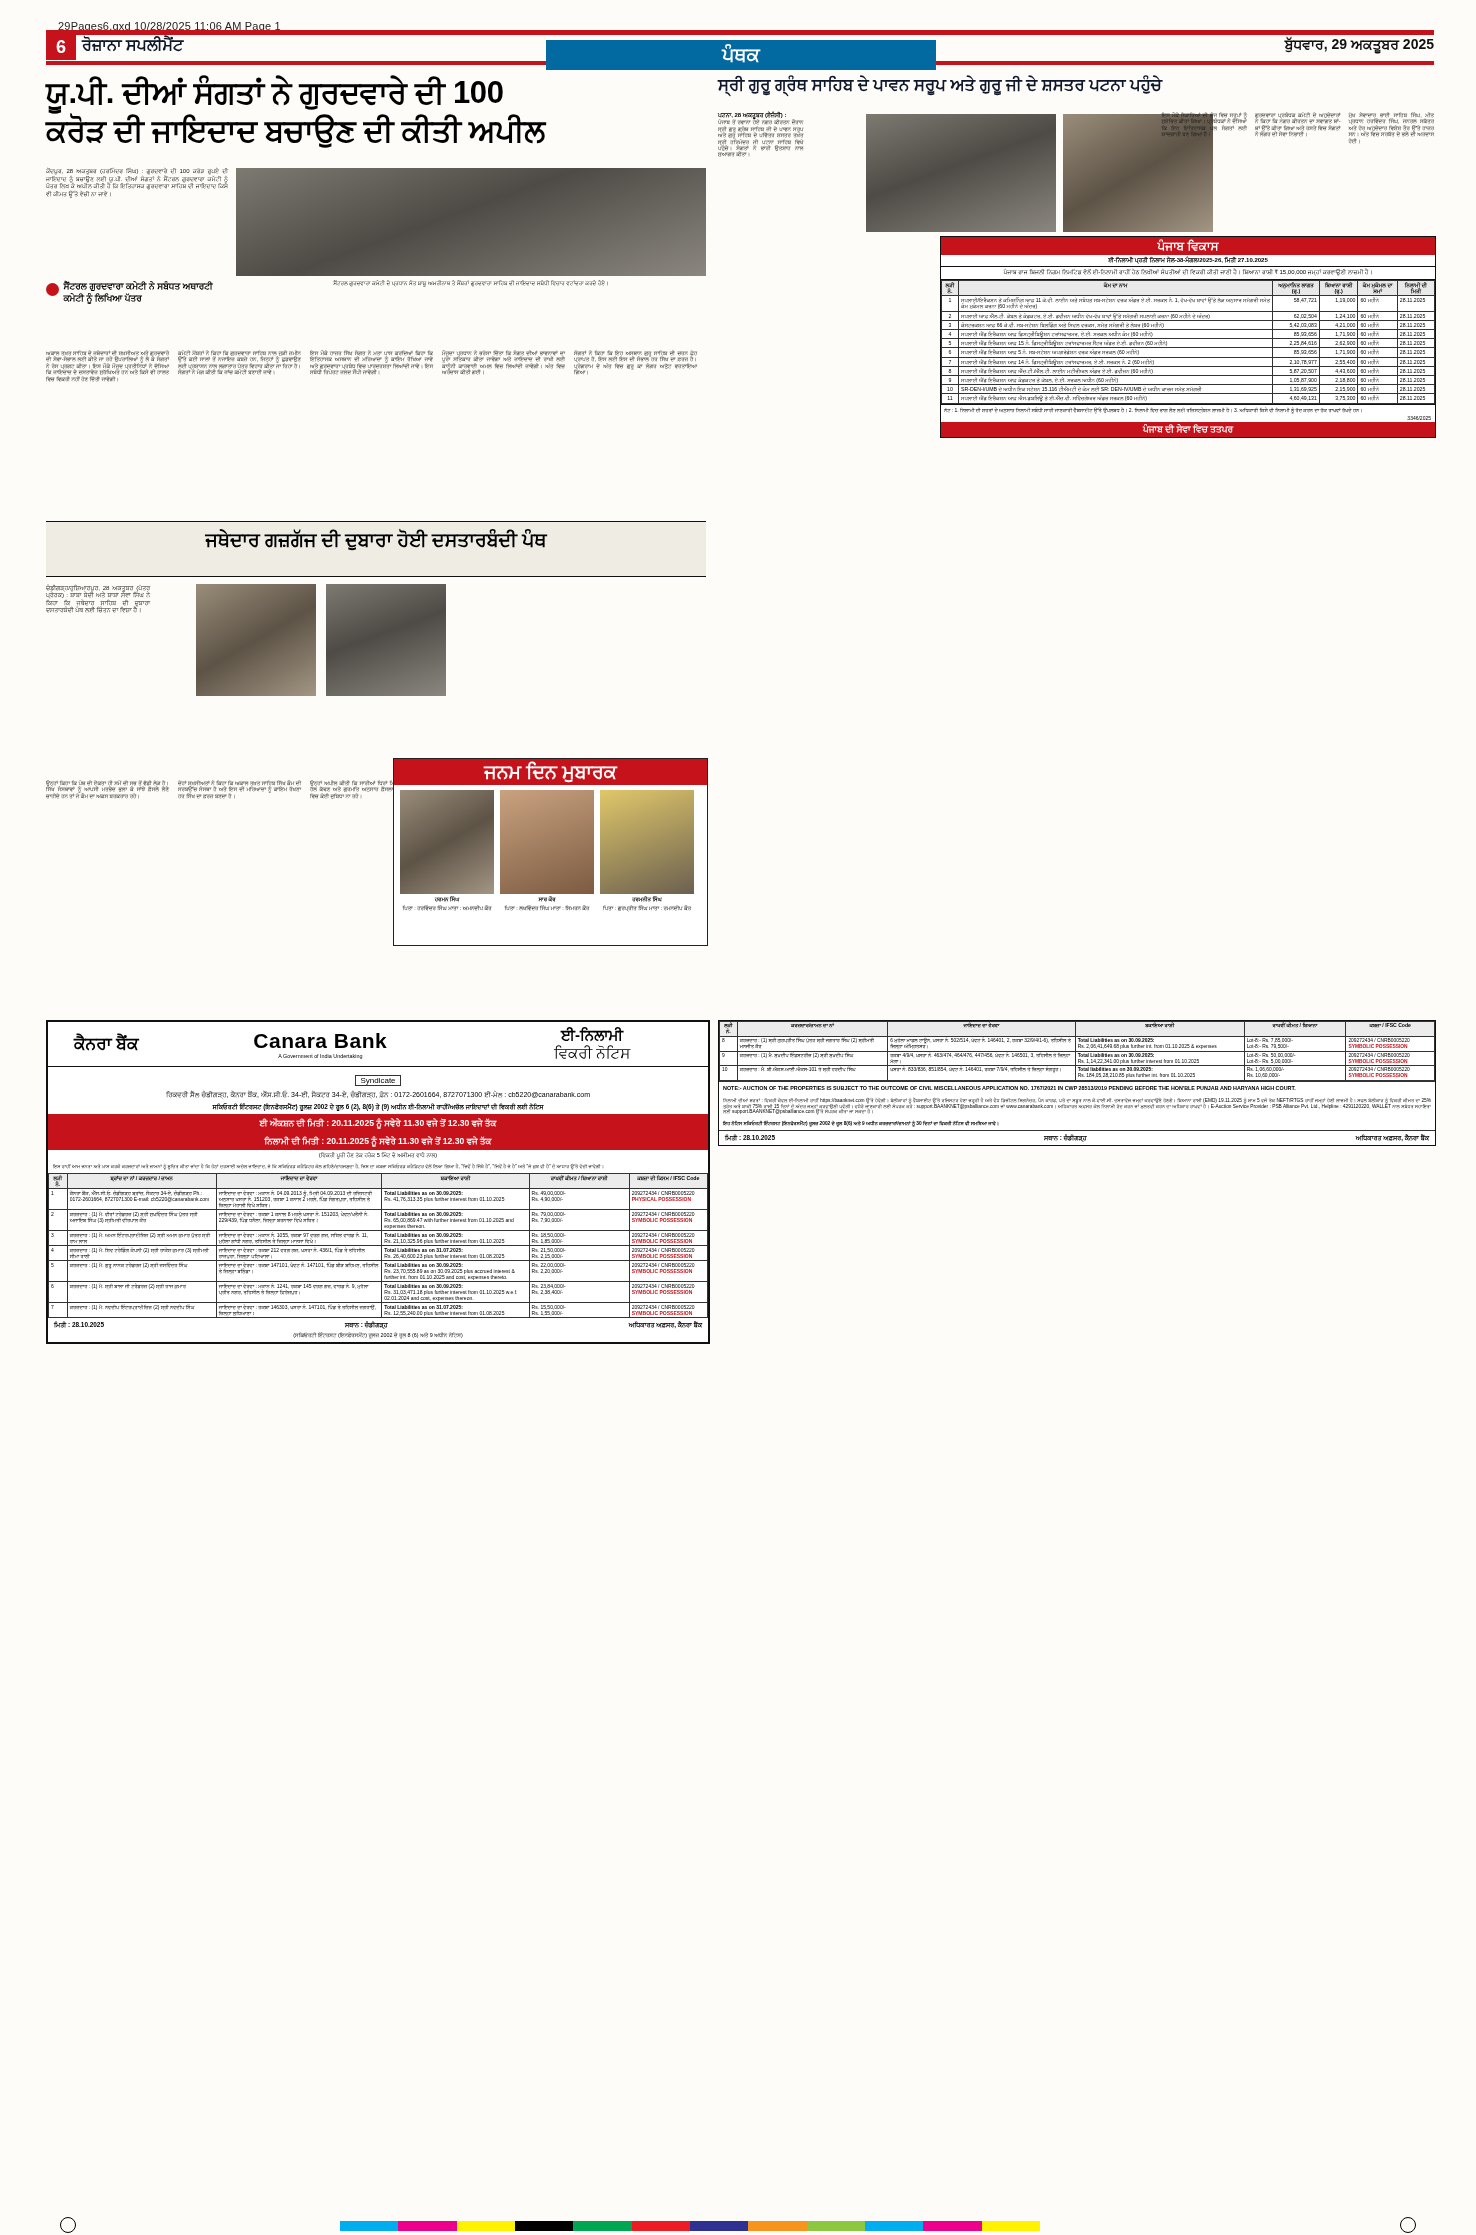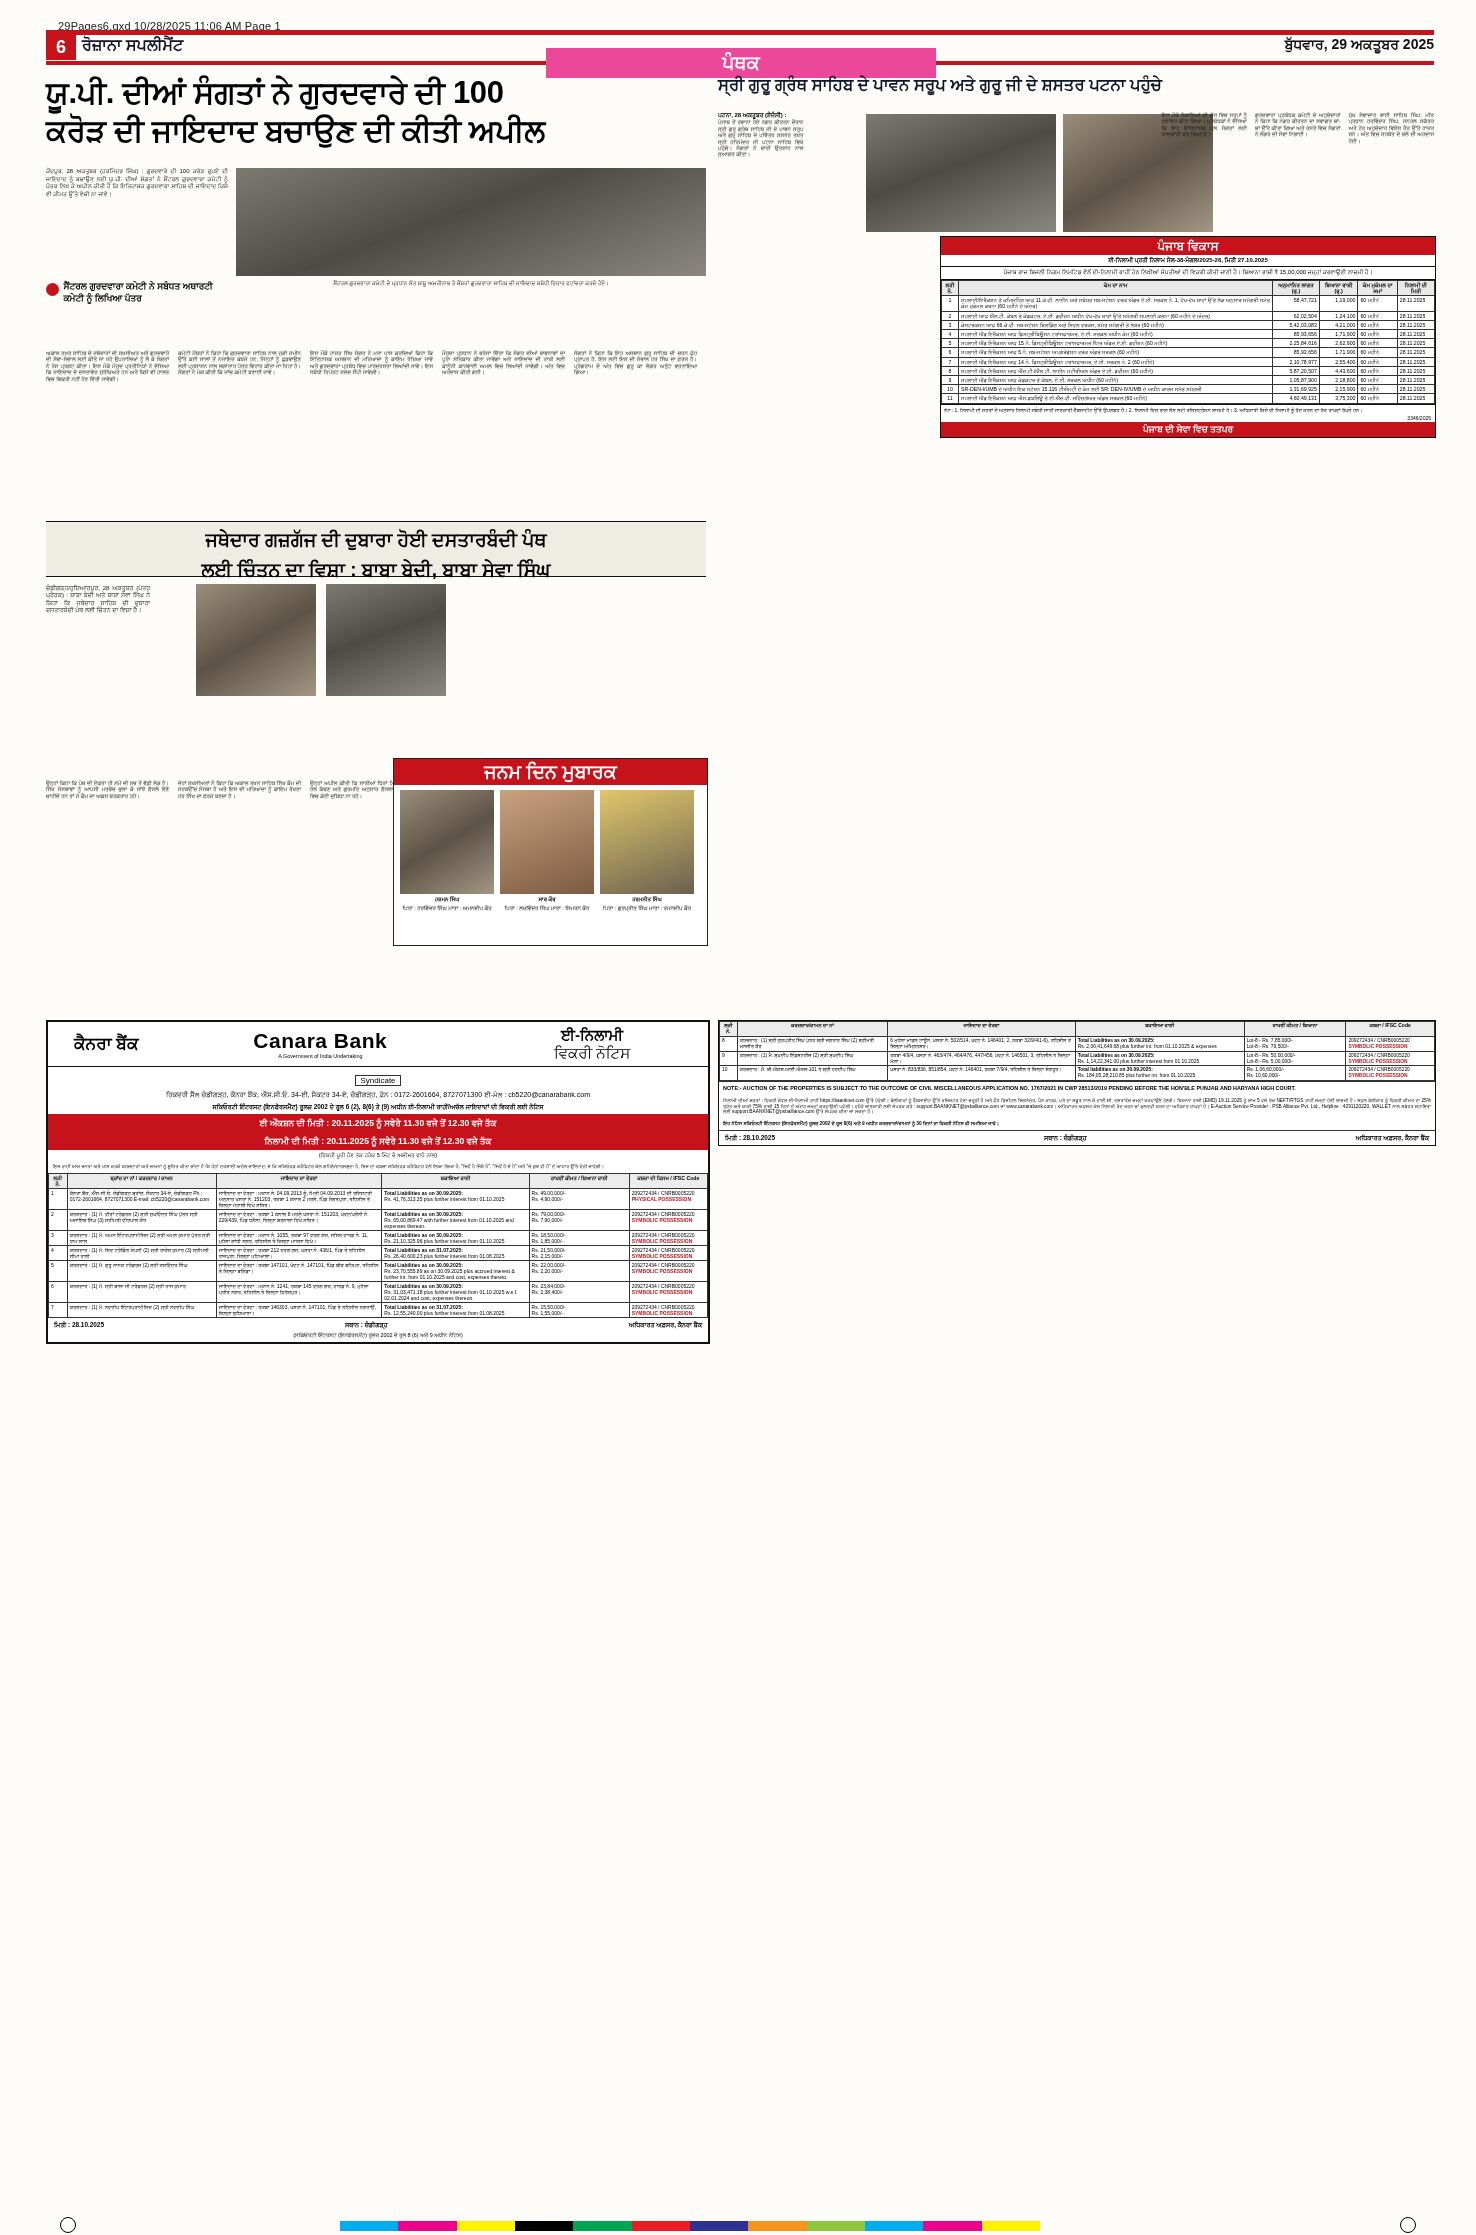--- a/index.html
+++ b/index.html
@@ -17,21 +17,21 @@
   
   .masthead{position:absolute;left:46px;top:30px;width:1388px;height:34px;}
   .mast-rule{position:absolute;left:0;top:0;width:1388px;height:5px;background:#c6121a;}
   .mast-rule2{position:absolute;left:0;top:31px;width:1388px;height:4px;background:#c6121a;}
   .pagenum{
     position:absolute;left:0;top:4px;width:30px;height:26px;background:#c6121a;color:#fff;
     font-weight:bold;font-size:18px;text-align:center;line-height:26px;
   }
   .mast-left{position:absolute;left:36px;top:6px;font-size:16px;font-weight:bold;color:#0f172a;}
   .mast-center{
-    position:absolute;left:500px;top:18px;width:390px;height:30px;background:#ec4899;color:#fff;
+    position:absolute;left:500px;top:10px;width:390px;height:30px;background:#0369a1;color:#fff;
     text-align:center;font-size:19px;font-weight:bold;line-height:30px;
   }
   .mast-right{position:absolute;right:0;top:6px;font-size:14px;font-weight:bold;color:#111;}
 
   
   .hl{font-weight:bold;color:#000;}
   .tiny{font-size:5.4px;line-height:6.4px;color:#1a1a1a;text-align:justify;}
   .tiny7{font-size:6.2px;line-height:7.4px;color:#1a1a1a;text-align:justify;}
   .photo{background:#6f6f6f;position:relative;overflow:hidden;}
   .photo.b{background:linear-gradient(160deg,#7d7a72 0%,#4e4b46 45%,#8b8780 100%);}
@@ -163,21 +163,20 @@
   <div class="lead-cols">
     <div class="c tiny">ਅਕਾਲ ਤਖ਼ਤ ਸਾਹਿਬ ਦੇ ਜਥੇਦਾਰਾਂ ਦੀ ਸ਼ਖ਼ਸੀਅਤ ਅਤੇ ਗੁਰਦਵਾਰੇ ਦੀ ਸੇਵਾ-ਸੰਭਾਲ ਲਈ ਕੀਤੇ ਜਾ ਰਹੇ ਉਪਰਾਲਿਆਂ ਨੂੰ ਲੈ ਕੇ ਸੰਗਤਾਂ ਨੇ ਰੋਸ ਪ੍ਰਗਟ ਕੀਤਾ। ਇਸ ਮੌਕੇ ਮੌਜੂਦ ਪ੍ਰਤੀਨਿਧਾਂ ਨੇ ਦੱਸਿਆ ਕਿ ਜਾਇਦਾਦ ਦੇ ਦਸਤਾਵੇਜ਼ ਸੁਰੱਖਿਅਤ ਹਨ ਅਤੇ ਕਿਸੇ ਵੀ ਹਾਲਤ ਵਿਚ ਵਿਕਰੀ ਨਹੀਂ ਹੋਣ ਦਿੱਤੀ ਜਾਵੇਗੀ।</div>
     <div class="c tiny">ਕਮੇਟੀ ਮੈਂਬਰਾਂ ਨੇ ਕਿਹਾ ਕਿ ਗੁਰਦਵਾਰਾ ਸਾਹਿਬ ਨਾਲ ਜੁੜੀ ਜ਼ਮੀਨ ਉੱਤੇ ਕਈ ਸਾਲਾਂ ਤੋਂ ਨਜਾਇਜ਼ ਕਬਜ਼ੇ ਹਨ, ਜਿਨ੍ਹਾਂ ਨੂੰ ਛੁਡਵਾਉਣ ਲਈ ਪ੍ਰਸ਼ਾਸਨ ਨਾਲ ਲਗਾਤਾਰ ਪੱਤਰ ਵਿਹਾਰ ਕੀਤਾ ਜਾ ਰਿਹਾ ਹੈ। ਸੰਗਤਾਂ ਨੇ ਮੰਗ ਕੀਤੀ ਕਿ ਜਾਂਚ ਕਮੇਟੀ ਬਣਾਈ ਜਾਵੇ।</div>
     <div class="c tiny">ਇਸ ਮੌਕੇ ਹਾਜ਼ਰ ਸਿੱਖ ਸੰਗਤ ਨੇ ਮਤਾ ਪਾਸ ਕਰਦਿਆਂ ਕਿਹਾ ਕਿ ਇਤਿਹਾਸਕ ਅਸਥਾਨ ਦੀ ਮਰਿਆਦਾ ਨੂੰ ਕਾਇਮ ਰੱਖਿਆ ਜਾਵੇ ਅਤੇ ਗੁਰਦਵਾਰਾ ਪ੍ਰਬੰਧ ਵਿਚ ਪਾਰਦਰਸ਼ਤਾ ਲਿਆਂਦੀ ਜਾਵੇ। ਇਸ ਸਬੰਧੀ ਰਿਪੋਰਟ ਜਲਦ ਸੌਂਪੀ ਜਾਵੇਗੀ।</div>
     <div class="c tiny">ਮੌਜੂਦਾ ਪ੍ਰਧਾਨ ਨੇ ਭਰੋਸਾ ਦਿੱਤਾ ਕਿ ਸੰਗਤ ਦੀਆਂ ਭਾਵਨਾਵਾਂ ਦਾ ਪੂਰਾ ਸਤਿਕਾਰ ਕੀਤਾ ਜਾਵੇਗਾ ਅਤੇ ਜਾਇਦਾਦ ਦੀ ਰਾਖੀ ਲਈ ਕਾਨੂੰਨੀ ਕਾਰਵਾਈ ਅਮਲ ਵਿਚ ਲਿਆਂਦੀ ਜਾਵੇਗੀ। ਅੰਤ ਵਿਚ ਅਰਦਾਸ ਕੀਤੀ ਗਈ।</div>
     <div class="c tiny">ਸੰਗਤਾਂ ਨੇ ਕਿਹਾ ਕਿ ਇਹ ਅਸਥਾਨ ਗੁਰੂ ਸਾਹਿਬ ਦੀ ਚਰਨ ਛੋਹ ਪ੍ਰਾਪਤ ਹੈ, ਇਸ ਲਈ ਇਸ ਦੀ ਸੰਭਾਲ ਹਰ ਸਿੱਖ ਦਾ ਫ਼ਰਜ਼ ਹੈ। ਪ੍ਰੋਗਰਾਮ ਦੇ ਅੰਤ ਵਿਚ ਗੁਰੂ ਕਾ ਲੰਗਰ ਅਤੁੱਟ ਵਰਤਾਇਆ ਗਿਆ।</div>
   </div>
 
   <div class="story2-band">
     <h2>ਜਥੇਦਾਰ ਗਜ਼ਗੱਜ ਦੀ ਦੁਬਾਰਾ ਹੋਈ ਦਸਤਾਰਬੰਦੀ ਪੰਥ</h2>
-    <h2>ਲਈ ਚਿੰਤਨ ਦਾ ਵਿਸ਼ਾ : ਬਾਬਾ ਬੇਦੀ, ਬਾਬਾ ਸੇਵਾ ਸਿੰਘ</h2>
   </div>
 
   <div class="story2">
     <div class="s2-col tiny7">ਚੰਡੀਗੜ੍ਹ/ਹੁਸ਼ਿਆਰਪੁਰ, 28 ਅਕਤੂਬਰ (ਪੱਤਰ ਪ੍ਰੇਰਕ) : ਬਾਬਾ ਬੇਦੀ ਅਤੇ ਬਾਬਾ ਸੇਵਾ ਸਿੰਘ ਨੇ ਕਿਹਾ ਕਿ ਜਥੇਦਾਰ ਸਾਹਿਬ ਦੀ ਦੁਬਾਰਾ ਦਸਤਾਰਬੰਦੀ ਪੰਥ ਲਈ ਚਿੰਤਨ ਦਾ ਵਿਸ਼ਾ ਹੈ।</div>
     <div class="s2-photos">
       <div class="s2-photo photo c"></div>
       <div class="s2-photo photo b"></div>
     </div>
     <div class="s2-cols">
       <div class="c tiny">ਉਨ੍ਹਾਂ ਕਿਹਾ ਕਿ ਪੰਥ ਦੀ ਏਕਤਾ ਹੀ ਸਮੇਂ ਦੀ ਸਭ ਤੋਂ ਵੱਡੀ ਲੋੜ ਹੈ। ਸਿੱਖ ਸੰਸਥਾਵਾਂ ਨੂੰ ਆਪਸੀ ਮਤਭੇਦ ਭੁਲਾ ਕੇ ਸਾਂਝੇ ਫ਼ੈਸਲੇ ਲੈਣੇ ਚਾਹੀਦੇ ਹਨ ਤਾਂ ਜੋ ਕੌਮ ਦਾ ਅਕਸ ਬਰਕਰਾਰ ਰਹੇ।</div>

